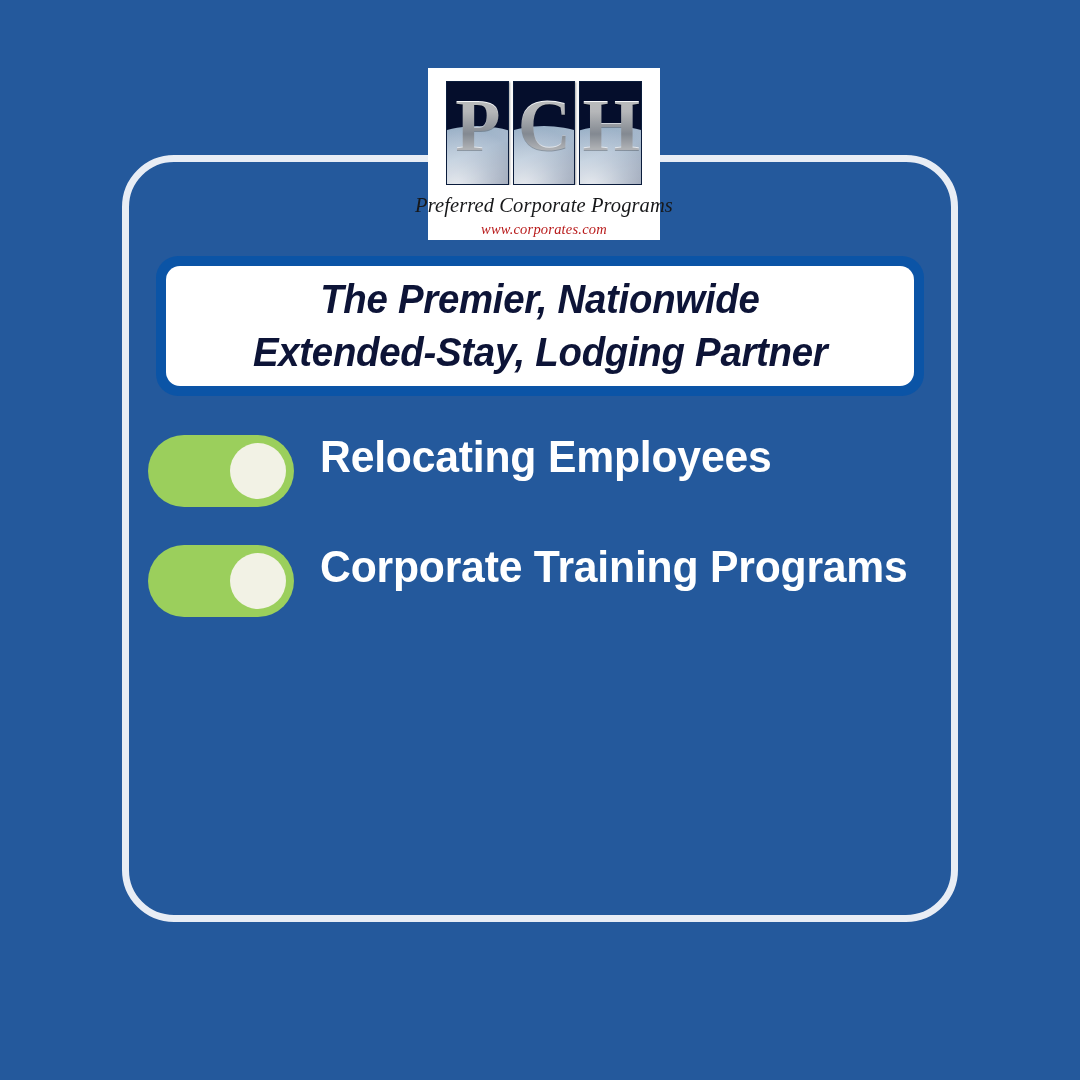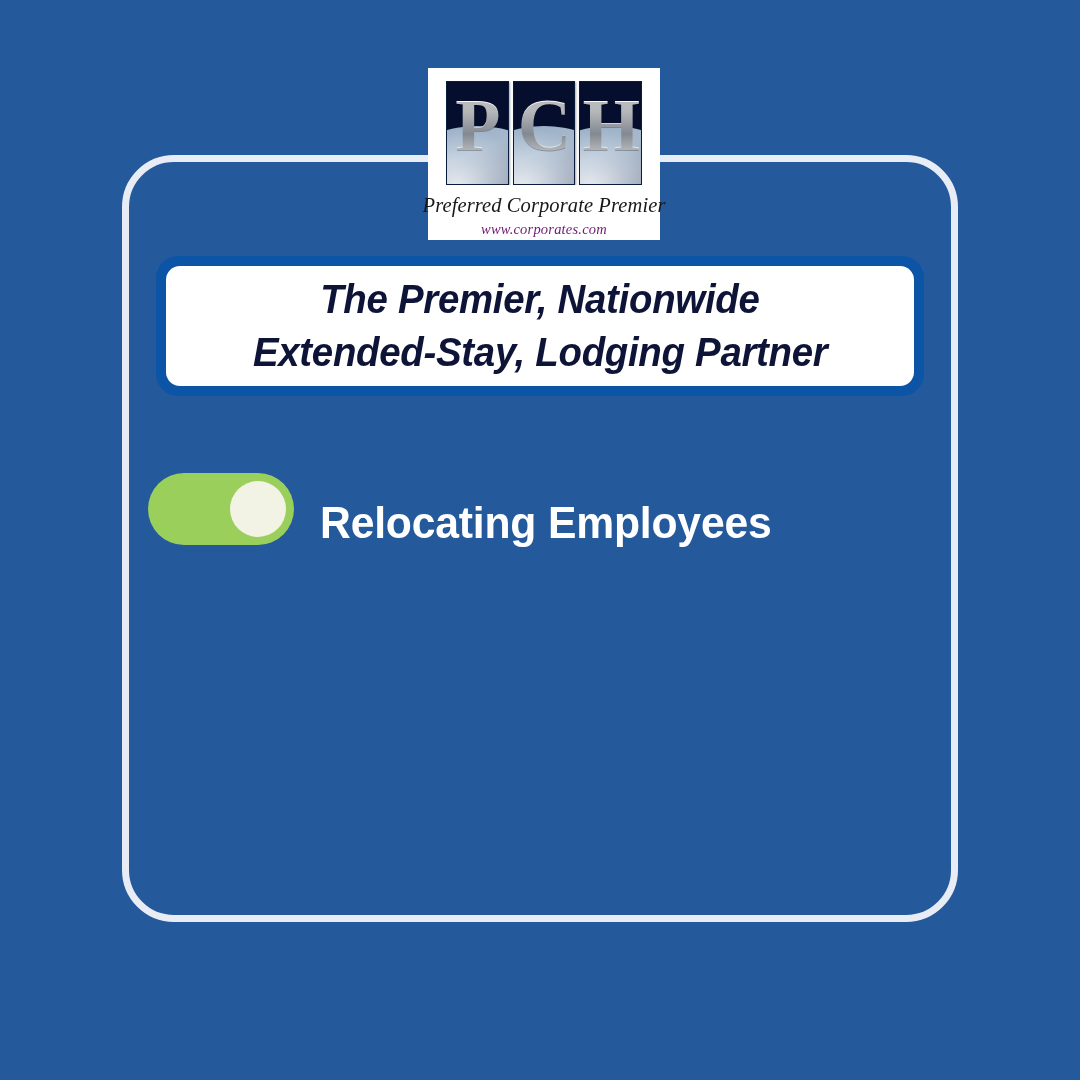--- a/index.html
+++ b/index.html
@@ -111,21 +111,21 @@
     color: #17181A;
     margin-top: 9px;
     letter-spacing: 0.1px;
     white-space: nowrap;
   }
   .logo-url {
     font-family: "Liberation Serif", "DejaVu Serif", serif;
     font-style: italic;
     font-weight: 400;
     font-size: 14.5px;
-    color: #701a75;
+    color: #b91c1c;
     margin-top: 4px;
     letter-spacing: 0.2px;
     white-space: nowrap;
   }
 
   
   .banner {
     position: absolute;
     left: 156px;
     top: 256px;
@@ -162,21 +162,21 @@
 
   
   .list {
     position: absolute;
     left: 148px;
     top: 435px;
     width: 800px;
   }
   .list-item {
     display: flex;
-    align-items: flex-end;
+    align-items: flex-start;
     height: 110px;
   }
   .toggle {
     position: relative;
     width: 146px;
     height: 72px;
     border-radius: 36px;
     background: #9BCF5C;
     flex: 0 0 auto;
   }
@@ -215,21 +215,21 @@
       <div class="logo-panel">
         <span class="logo-letter">P</span>
       </div>
       <div class="logo-panel">
         <span class="logo-letter">C</span>
       </div>
       <div class="logo-panel">
         <span class="logo-letter">H</span>
       </div>
     </div>
-    <div class="logo-tagline">Preferred Corporate Premier</div>
+    <div class="logo-tagline">Preferred Corporate Programs</div>
     <div class="logo-url">www.corporates.com</div>
   </div>
 
   <div class="banner">
     <div class="banner-inner">
       <div class="banner-line">The Premier, Nationwide</div>
       <div class="banner-line">Extended-Stay, Lodging Partner</div>
     </div>
   </div>
 
@@ -237,16 +237,22 @@
 
     <div class="list-item">
       <div class="toggle">
         <div class="toggle-knob"></div>
       </div>
       <div class="item-label">Relocating Employees</div>
     </div>
 
 
 
+    <div class="list-item">
+      <div class="toggle">
+        <div class="toggle-knob"></div>
+      </div>
+      <div class="item-label">Corporate Training Programs</div>
+    </div>
 
   </div>
 
 </div>
 
 </body></html>

